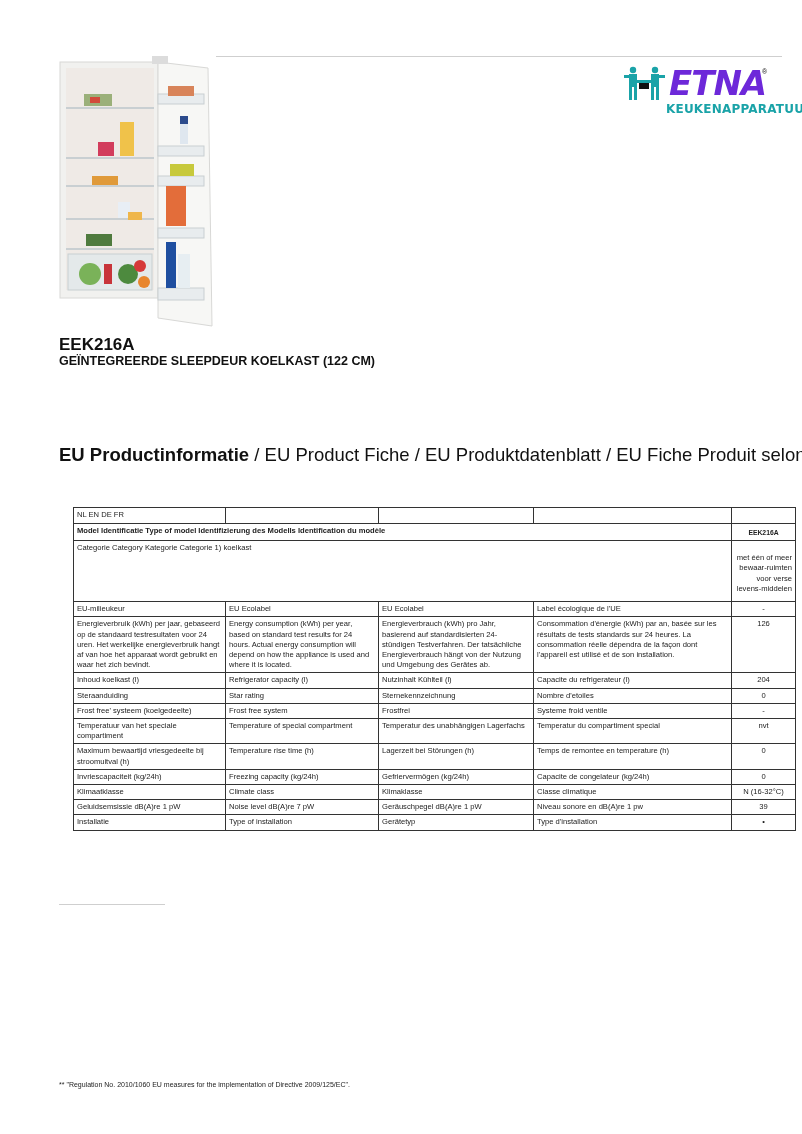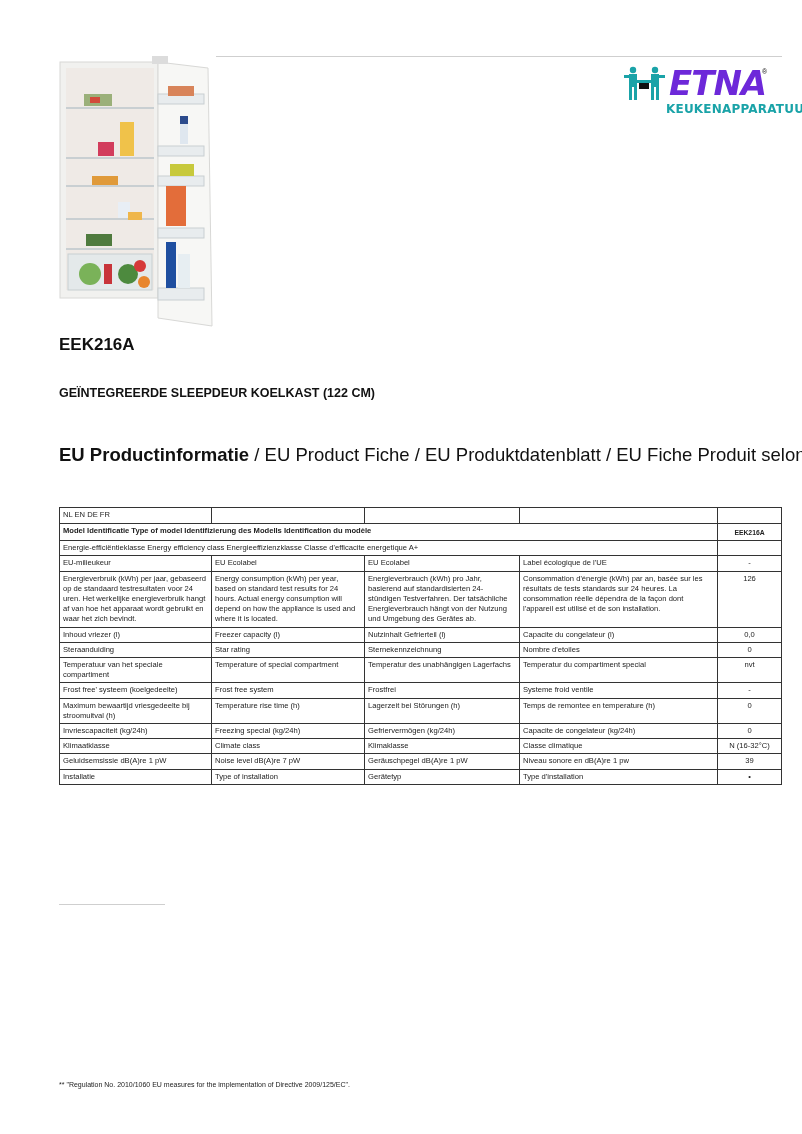--- a/index.html
+++ b/index.html
@@ -23,30 +23,30 @@
     }
     .logo-reg { position: absolute; left: 138px; top: 4px; font-size: 7px; color: #111; }
     .logo-sub {
       position: absolute; left: 42px; top: 38px; font-size: 12px; font-weight: bold;
       color: #1aa3a8; letter-spacing: 0.2px; font-family: "DejaVu Sans", sans-serif;
     }
     .model-code {
       position: absolute; left: 59px; top: 335px; font-size: 17px; font-weight: bold; color: #111;
     }
     .product-title {
-      position: absolute; left: 59px; top: 386px; font-size: 12.5px; font-weight: bold; color: #111;
+      position: absolute; left: 59px; top: 354px; font-size: 12.5px; font-weight: bold; color: #111;
     }
     .section-heading {
       position: absolute; left: 59px; top: 444px; font-size: 18.5px; color: #111; white-space: nowrap;
     }
     .section-heading b { font-weight: bold; }
 
     
     .fiche {
-      position: absolute; left: 59px; top: 507px; width: 722px;
+      position: absolute; left: 73px; top: 507px; width: 722px;
       border-collapse: collapse; table-layout: fixed; font-size: 7.6px; color: #222;
     }
     .fiche td {
       border: 1px solid #333; padding: 2px 3px; vertical-align: top; line-height: 10.2px;
     }
     .fiche td.val { text-align: center; border-left-color: #999; }
     .fiche tr.lang td { height: 11px; }
     .fiche tr.bold td { font-weight: bold; }
     .fiche td.span { white-space: nowrap; overflow: visible; }
     .footnote {
@@ -152,75 +152,75 @@
     <td></td>
         <td></td>
         <td></td>
     <td class="val"></td>
   </tr>
   <tr class="bold">
     <td colspan="4" class="span">Model Identificatie Type of model Identifizierung des Modells Identification du modèle</td>
     <td class="val" style="font-size:6.8px;padding-top:4px;">EEK216A</td>
   </tr>
   <tr>
-    <td colspan="4" class="span">Energie-efficiëntieklasse Energy efficiency class Energieeffizienzklasse Classe d'efficacite energetique A+</td>
-    <td class="val"></td>
+    <td colspan="4" class="span" style="height:56px;">Categorie Category Kategorie Categorie 1) koelkast</td>
+    <td class="val" style="padding-top:12px;text-align:right;">met één of meer bewaar-ruimten voor verse levens-middelen</td>
   </tr>
   <tr>
     <td>EU-milieukeur</td>
     <td>EU Ecolabel</td>
     <td>EU Ecolabel</td>
     <td>Label écologique de l'UE</td>
     <td class="val">-</td>
   </tr>
   <tr>
     <td>Energieverbruik (kWh) per jaar, gebaseerd op de standaard testresultaten voor 24 uren. Het werkelijke energieverbruik hangt af van hoe het apparaat wordt gebruikt en waar het zich bevindt.</td>
     <td>Energy consumption (kWh) per year, based on standard test results for 24 hours. Actual energy consumption will depend on how the appliance is used and where it is located.</td>
     <td>Energieverbrauch (kWh)  pro Jahr, basierend auf standardisierten 24-stündigen Testverfahren. Der tatsächliche Energieverbrauch hängt von der Nutzung und Umgebung des Gerätes ab.</td>
     <td>Consommation d'énergie (kWh) par an, basée sur les résultats de tests standards sur 24 heures. La consommation réelle dépendra de la façon dont l'appareil est utilisé et de son installation.</td>
     <td class="val">126</td>
   </tr>
   <tr>
-    <td>Inhoud vriezer (l)</td>
-    <td>Freezer capacity (l)</td>
-    <td>Nutzinhalt Gefrierteil (l)</td>
-    <td>Capacite du congelateur (l)</td>
-    <td class="val">0,0</td>
+    <td>Inhoud koelkast (l)</td>
+    <td>Refrigerator capacity (l)</td>
+    <td>Nutzinhalt Kühlteil (l)</td>
+    <td>Capacite du refrigerateur (l)</td>
+    <td class="val">204</td>
   </tr>
   <tr>
     <td>Steraanduiding</td>
     <td>Star rating</td>
     <td>Sternekennzeichnung</td>
     <td>Nombre d'etoiles</td>
     <td class="val">0</td>
   </tr>
   <tr>
+    <td>Frost free' systeem (koelgedeelte)</td>
+    <td>Frost free system</td>
+    <td>Frostfrei</td>
+    <td>Systeme froid ventile</td>
+    <td class="val">-</td>
+  </tr>
+  <tr>
     <td>Temperatuur van het speciale compartiment</td>
     <td>Temperature of special compartment</td>
     <td>Temperatur des unabhängigen Lagerfachs</td>
     <td>Temperatur du compartiment special</td>
     <td class="val">nvt</td>
   </tr>
   <tr>
-    <td>Frost free' systeem (koelgedeelte)</td>
-    <td>Frost free system</td>
-    <td>Frostfrei</td>
-    <td>Systeme froid ventile</td>
-    <td class="val">-</td>
-  </tr>
-  <tr>
     <td>Maximum bewaartijd vriesgedeelte bij stroomuitval (h)</td>
     <td>Temperature rise time (h)</td>
     <td>Lagerzeit bei Störungen (h)</td>
     <td>Temps de remontee en temperature (h)</td>
     <td class="val">0</td>
   </tr>
   <tr>
     <td>Invriescapaciteit (kg/24h)</td>
-    <td>Freezing special (kg/24h)</td>
+    <td>Freezing capacity (kg/24h)</td>
     <td>Gefriervermögen (kg/24h)</td>
     <td>Capacite de congelateur (kg/24h)</td>
     <td class="val">0</td>
   </tr>
   <tr>
     <td>Klimaatklasse</td>
     <td>Climate class</td>
     <td>Klimaklasse</td>
     <td>Classe climatique</td>
     <td class="val">N (16-32°C)</td>

